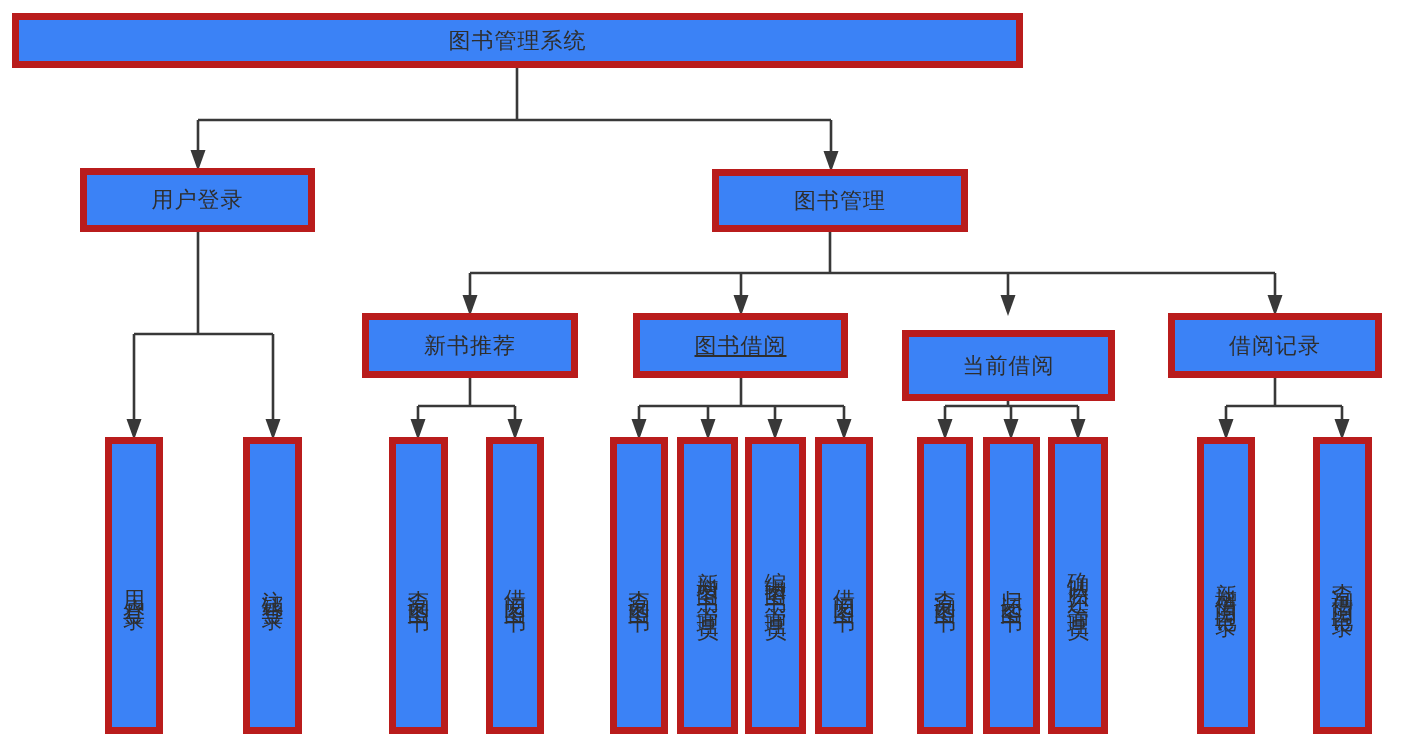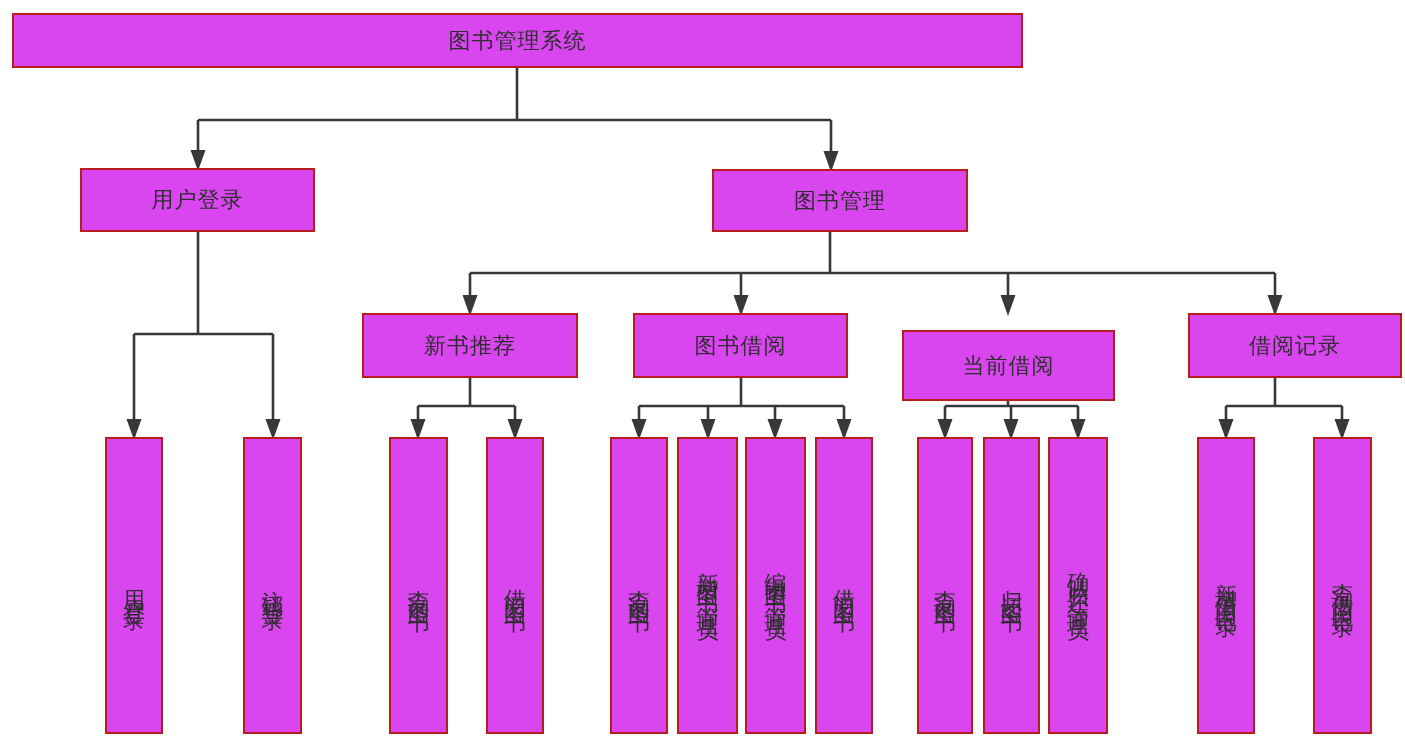--- a/index.html
+++ b/index.html
@@ -13,22 +13,22 @@
   }
   .wires{
     position:absolute;
     left:0; top:0;
     width:1405px;
     height:747px;
   }
   .box{
     position:absolute;
     box-sizing:border-box;
-    border:2px solid #b91c1c;
-    background:#d946ef;
+    border:7px solid #b91c1c;
+    background:#3b82f6;
     display:flex;
     align-items:center;
     justify-content:center;
     color:#2e2e2e;
     z-index:2;
   }
   .hbox{
     font-size:22px;
     letter-spacing:1px;
     white-space:nowrap;
@@ -38,23 +38,23 @@
     text-orientation:mixed;
     font-size:22px;
     letter-spacing:7px;
     line-height:1.1;
   }
   
   .n-root           {left:12px;   top:13px;  width:1011px; height:55px;}
   .n-user-login     {left:80px;   top:168px; width:235px;  height:64px;}
   .n-book-mgmt      {left:712px;  top:169px; width:256px;  height:63px;}
   .n-new-book-rec   {left:362px;  top:313px; width:216px;  height:65px;}
-  .n-book-borrow    {left:633px;  top:313px; width:215px;  height:65px;}
+  .n-book-borrow    {left:633px;  top:313px; width:215px;  height:65px;text-decoration:underline;}
   .n-current-borrow {left:902px;  top:330px; width:213px;  height:71px;}
-  .n-borrow-record  {left:1168px; top:313px; width:214px;  height:65px;margin-left:20px;}
+  .n-borrow-record  {left:1168px; top:313px; width:214px;  height:65px;}
   
   .leaf{top:437px; height:297px;}
   .l1 {left:105px;  width:58px;}
   .l2 {left:243px;  width:59px;}
   .l3 {left:389px;  width:59px;}
   .l4 {left:486px;  width:58px;}
   .l5 {left:610px;  width:58px;}
   .l6 {left:677px;  width:61px;}
   .l7 {left:745px;  width:61px;}
   .l8 {left:815px;  width:58px;}

